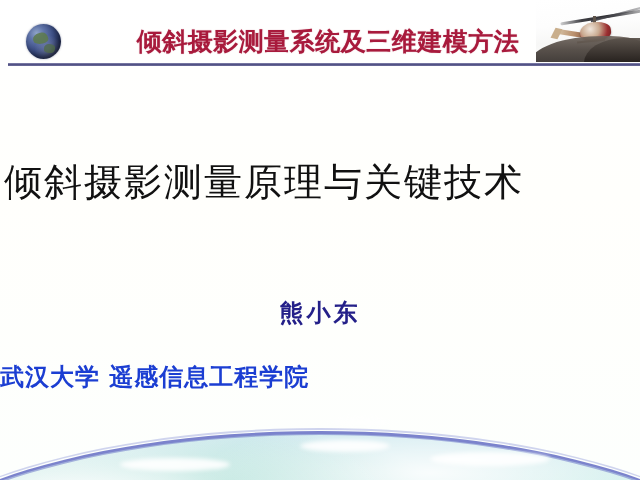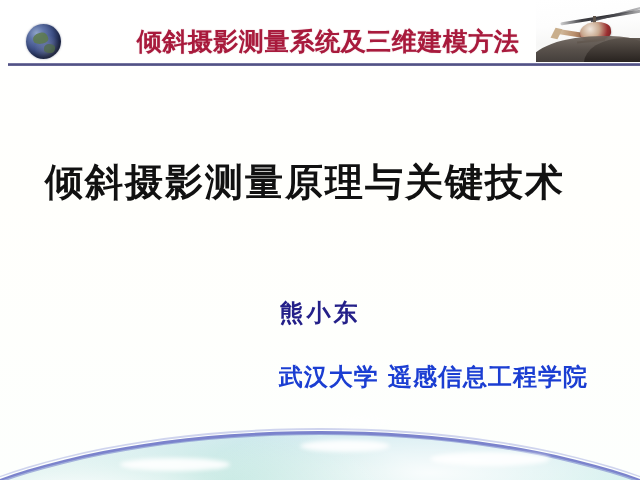--- a/index.html
+++ b/index.html
@@ -166,44 +166,43 @@
     line-height: 28px;
   }
 
   
   .main-title {
     position: absolute;
     left: 0; top: 157px;
     width: 528px;
     text-align: center;
     font-size: 38px;
-    font-weight: bold;
+    font-weight: normal;
     letter-spacing: 2px;
     color: #111111;
     line-height: 50px;
-    margin-left: 41px;
   }
 
   
   .author {
     position: absolute;
     left: 0; top: 297px;
     width: 640px;
     text-align: center;
     font-size: 24px;
     font-weight: bold;
     letter-spacing: 3px;
     color: #242089;
     line-height: 32px;
   }
   .affiliation {
     position: absolute;
     left: 0; top: 361px;
     width: 588px;
-    text-align: right;
+    text-align: left;
     font-size: 24px;
     font-weight: bold;
     letter-spacing: 1px;
     color: #1b3ed2;
     line-height: 32px;
   }
 
   
   .earth-arc {
     position: absolute;

